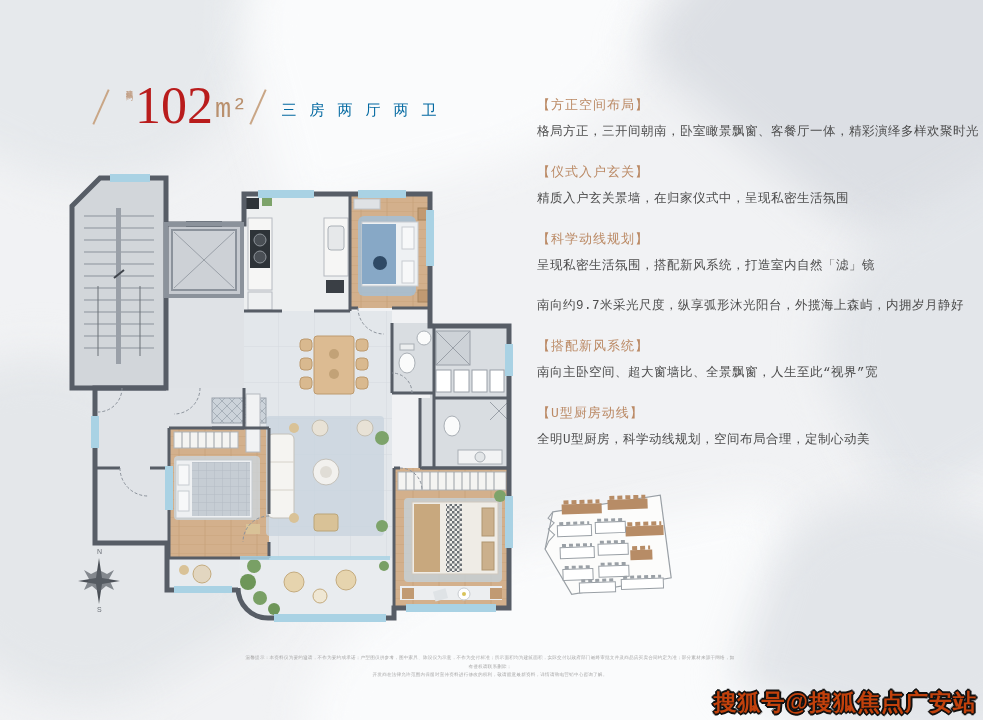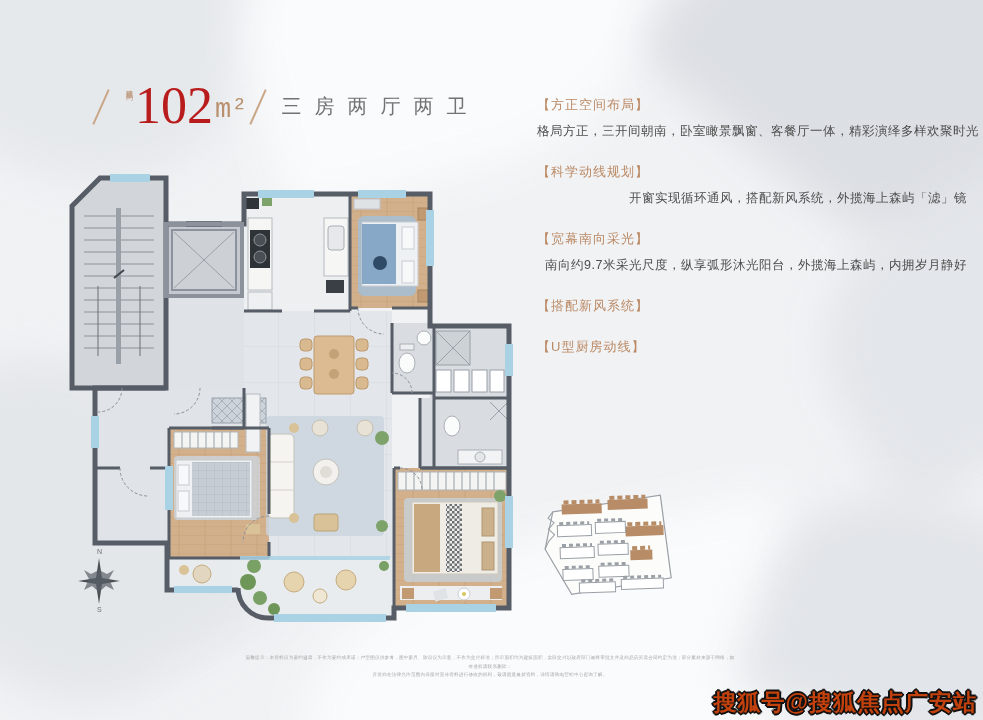--- a/index.html
+++ b/index.html
@@ -19,26 +19,26 @@
   
   #titleRow{position:absolute;left:90px;top:84px;display:flex;align-items:flex-end;color:#b5876a;}
   .t-name{font-family:"Liberation Serif","DejaVu Serif",serif;font-size:27px;letter-spacing:12px;
           padding-bottom:4px;}
   .t-slash{width:2px;height:38px;background:#c9a686;transform:rotate(24deg);margin:0 22px 2px 10px;}
   .t-areaprefix{writing-mode:vertical-rl;font-size:7px;letter-spacing:1px;color:#bb9274;
                 height:40px;margin:0 1px 4px 0;opacity:.85;}
   .t-areavalue{font-family:"Liberation Serif","DejaVu Serif",serif;font-size:52px;line-height:.85;
                color:#b91c1c;letter-spacing:0px;}
   .t-areaunit{font-size:27px;padding-bottom:3px;margin-left:2px;color:#b9906e;font-family:Liberation Mono, monospace;}
-  .t-layout{font-size:20px;letter-spacing:13px;padding-bottom:8px;color:#737373;}
+  .t-layout{font-size:15px;letter-spacing:13px;padding-bottom:8px;color:#0369a1;}
   
-  #features{position:absolute;left:537px;top:96px;width:430px;}
+  #features{position:absolute;left:537px;top:96px;width:430px;font-family:Liberation Mono, monospace;}
   .feat{margin-bottom:23px;}
   .feat h3{margin:0 0 9px 0;font-size:13px;font-weight:400;color:#bb8a65;letter-spacing:1px;}
-  .feat p{margin:0;font-size:12.5px;color:#4d4d4d;letter-spacing:.5px;white-space:nowrap;text-align:right;}
+  .feat p{margin:0;font-size:12.5px;color:#4d4d4d;letter-spacing:.5px;white-space:nowrap;}
   
   #fineprint{position:absolute;left:245px;top:654px;width:490px;text-align:center;
              color:#a8a8a8;font-size:4.6px;line-height:1.9;letter-spacing:.2px;}
   #watermark{position:absolute;right:6px;bottom:2px;font-size:23px;font-weight:700;color:#c2410c;
              letter-spacing:1px;
              text-shadow:-2px 0 #111,2px 0 #111,0 -2px #111,0 2px #111,
                          -1px -1px #111,1px 1px #111,-1px 1px #111,1px -1px #111;}
   svg text{font-family:"Liberation Sans","DejaVu Sans",sans-serif;}
 </style>
 </head>
@@ -62,34 +62,37 @@
     <span class="t-slash"></span>
     <span class="t-layout">三房两厅两卫</span>
   </div>
 
   <div id="features">
     <div class="feat">
       <h3>【方正空间布局】</h3>
       <p>格局方正，三开间朝南，卧室瞰景飘窗、客餐厅一体，精彩演绎多样欢聚时光</p>
     </div>
     <div class="feat">
+      <h3>【仪式入户玄关】</h3>
+      <p>精质入户玄关景墙，在归家仪式中，呈现私密生活氛围</p>
     </div>
     <div class="feat">
       <h3>【科学动线规划】</h3>
-      <p>开窗实现循环通风，搭配新风系统，外揽海上森屿「滤」镜</p>
-    </div>
-    <div class="feat">
-      <h3>【宽幕南向采光】</h3>
+      <p>呈现私密生活氛围，搭配新风系统，打造室内自然「滤」镜</p>
+    </div>
+    <div class="feat">
       <p>南向约9.7米采光尺度，纵享弧形沐光阳台，外揽海上森屿，内拥岁月静好</p>
     </div>
     <div class="feat">
       <h3>【搭配新风系统】</h3>
+      <p>南向主卧空间、超大窗墙比、全景飘窗，人生至此“视界”宽</p>
     </div>
     <div class="feat">
       <h3>【U型厨房动线】</h3>
+      <p>全明U型厨房，科学动线规划，空间布局合理，定制心动美</p>
     </div>
   </div>
 
   <svg class="abs" style="left:62px;top:166px;" width="452" height="458" viewBox="0 0 452 458">
     <defs>
       <pattern id="tile" width="36" height="36" patternUnits="userSpaceOnUse">
         <rect width="36" height="36" fill="#e3e7eb"></rect>
         <path d="M0 0H36M0 0V36" stroke="#d5dae0" stroke-width="1"></path>
       </pattern>
       <pattern id="wood" width="26" height="9" patternUnits="userSpaceOnUse">

